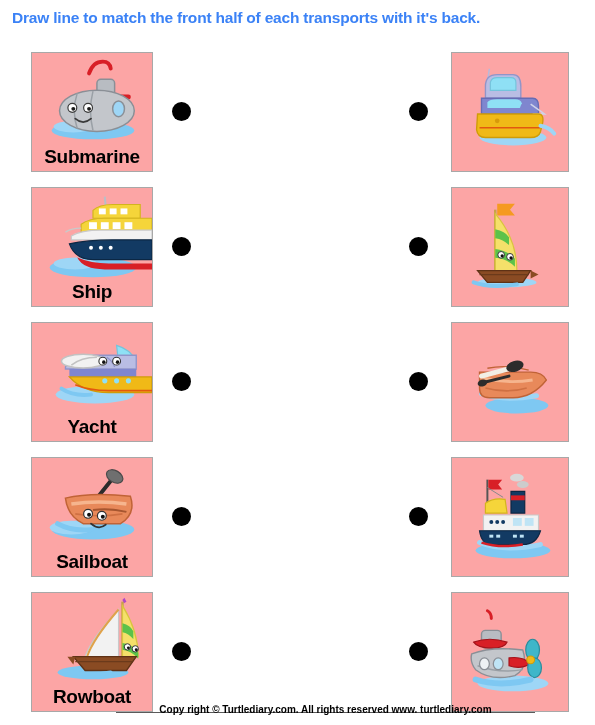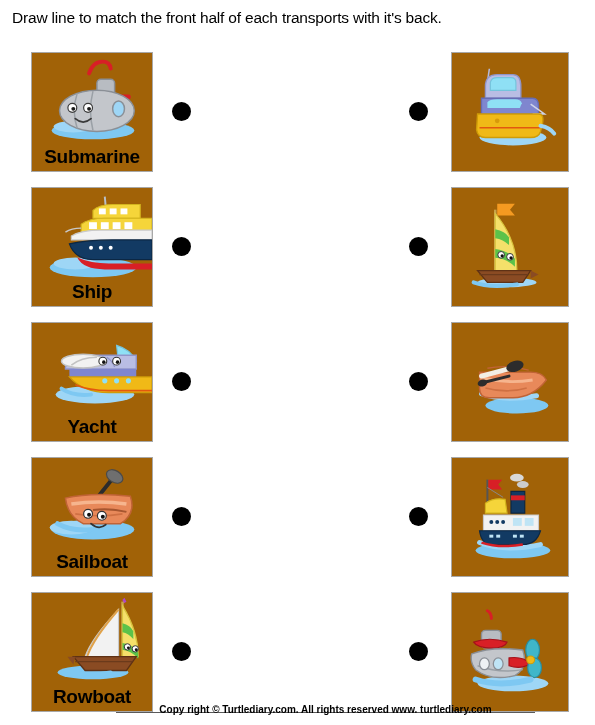--- a/index.html
+++ b/index.html
@@ -14,22 +14,22 @@
     position: relative;
     overflow: hidden;
   }
 
   
   .worksheet-title {
     position: absolute;
     left: 12px;
     top: 9px;
     font-size: 15.5px;
-    font-weight: normal;
-    color: #000000;
+    font-weight: bold;
+    color: #3b82f6;
     letter-spacing: -0.2px;
     white-space: nowrap;
   }
 
   
   .rows-area {
     position: absolute;
     left: 0;
     top: 0;
     width: 595px;
@@ -40,21 +40,21 @@
     left: 0;
     width: 595px;
     height: 120px;
   }
 
   
   .card {
     position: absolute;
     box-sizing: border-box;
     border: 1.5px solid #a8a8a8;
-    background: #a16207;
+    background: #fca5a5;
     overflow: hidden;
   }
   .card-left {
     left: 31px;
     top: 0;
     width: 122px;
     height: 120px;
   }
   .card-right {
     left: 451px;

